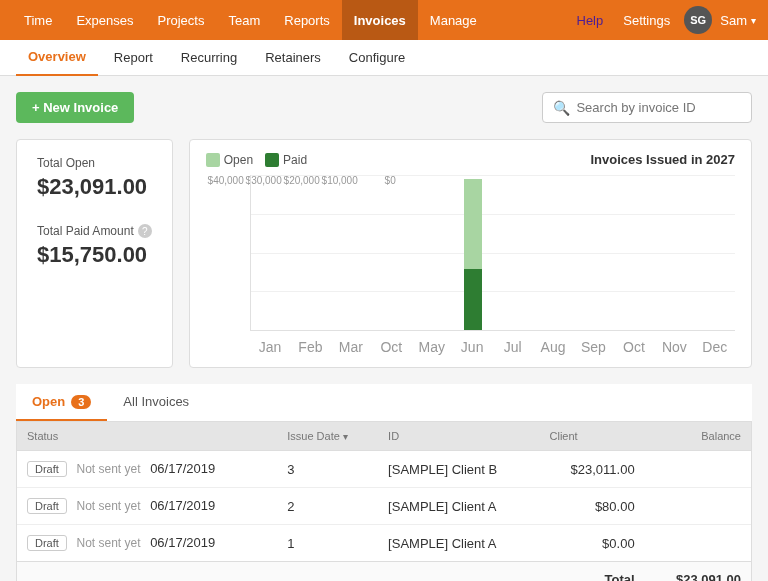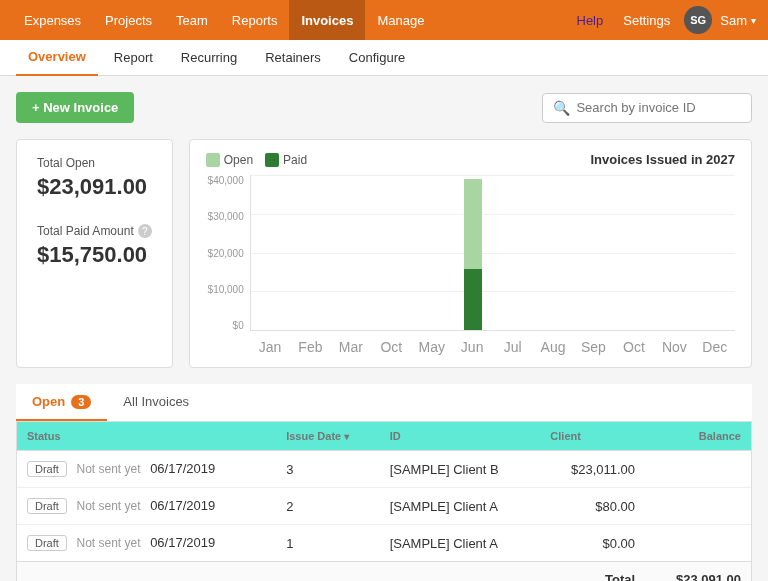--- a/index.html
+++ b/index.html
@@ -19,21 +19,21 @@
 
     
     .sub-nav { background: #fff; display: flex; align-items: center; height: 36px; padding: 15px 16px; border-bottom: 1px solid #ddd; gap: 4px; }
     .sub-nav-item { padding: 0 12px; height: 36px; display: flex; align-items: center; cursor: pointer; font-size: 13px; color: #333; }
     .sub-nav-item.active { color: #e8701a; border-bottom: 2px solid #e8701a; font-weight: 600; }
 
     
     .main { padding: 16px; background: #f5f5f5; min-height: calc(581px - 76px); }
 
     
-    .top-bar { display: flex; align-items: center; justify-content: space-between; margin-bottom: 16px; }
+    .top-bar { display: flex; justify-content: space-between; margin-bottom: 16px; }
     .new-invoice-btn { background: #5cb85c; color: #fff; border: none; border-radius: 4px; padding: 8px 16px; font-size: 13px; cursor: pointer; font-weight: 600; display: flex; align-items: center; gap: 6px; }
     .search-box { display: flex; align-items: center; border: 1px solid #ccc; border-radius: 4px; padding: 6px 10px; background: #fff; width: 210px; gap: 6px; }
     .search-box input { border: none; outline: none; font-size: 13px; color: #999; width: 100%; background: transparent; }
     .search-icon-svg { color: #999; font-size: 14px; }
 
     
     .summary-chart-row { display: flex; gap: 16px; margin-bottom: 16px; border-radius: 8px; }
 
     
     .summary-box { background: #fff; border: 1px solid #ddd; border-radius: 4px; padding: 16px 20px; min-width: 155px; display: flex; flex-direction: column; gap: 24px; }
@@ -46,21 +46,21 @@
     .chart-header { display: flex; align-items: center; justify-content: space-between; margin-bottom: 8px; }
     .chart-legend { display: flex; align-items: center; gap: 12px; font-size: 12px; color: #555; }
     .legend-item { display: flex; align-items: center; gap: 4px; }
     .legend-dot { width: 14px; height: 14px; border-radius: 2px; }
     .legend-open { background: #a8d5a2; }
     .legend-paid { background: #2e7d32; }
     .chart-title { font-size: 13px; font-weight: 700; color: #333; }
 
     
     .bar-chart-area { position: relative; height: 180px; margin-top: 4px; }
-    .y-axis { position: absolute; left: 0; top: 0; bottom: 24px; display: flex; flex-direction: column; justify-content: space-between; }
+    .y-axis { position: absolute; left: 0; top: 0; bottom: 24px; display: flex; flex-direction: row; justify-content: space-between; }
     .y-label { font-size: 10px; color: #999; text-align: right; width: 38px; }
     .bars-container { position: absolute; left: 44px; right: 0; top: 0; bottom: 24px; display: flex; align-items: flex-end; gap: 0; border-left: 1px solid #e0e0e0; border-bottom: 1px solid #e0e0e0; }
     .bar-group { flex: 1; display: flex; justify-content: center; align-items: flex-end; position: relative; }
     .bar-stack { display: flex; flex-direction: column; align-items: center; width: 18px; }
     .bar-open { background: #a8d5a2; width: 18px; }
     .bar-paid { background: #2e7d32; width: 18px; }
     .x-labels { position: absolute; left: 44px; right: 0; bottom: 0; display: flex; }
     .x-label { flex: 1; text-align: center; font-size: 14px; color: #999; }
     
     .grid-lines { position: absolute; left: 44px; right: 0; top: 0; bottom: 24px; display: flex; flex-direction: column; justify-content: space-between; pointer-events: none; }
@@ -69,34 +69,35 @@
     
     .tabs { display: flex; align-items: center; border-bottom: 1px solid #ddd; background: #fff; margin-bottom: 0; }
     .tab { padding: 10px 16px; cursor: pointer; font-size: 13px; color: #555; border-bottom: 2px solid transparent; display: flex; align-items: center; gap: 6px; }
     .tab.active { color: #e8701a; border-bottom: 2px solid #e8701a; font-weight: 600; }
     .tab-badge { background: #aaa; color: #fff; border-radius: 10px; padding: 1px 7px; font-size: 11px; }
     .tab.active .tab-badge { background: #e8701a; }
 
     
     .table-container { background: #fff; border: 1px solid #ddd; border-top: none; }
     table { width: 100%; border-collapse: collapse; }
-    thead th { font-size: 11px; color: #777; padding: 8px 10px; border-bottom: 1px solid #ddd; text-align: left; font-weight: 700; background: #5eead4; }
+    thead th { font-size: 11px; color: #777; padding: 8px 10px; border-bottom: 1px solid #ddd; text-align: left; font-weight: 400; background: #e5e5e5; }
     thead th.right { text-align: right; }
     tbody tr { border-bottom: 1px solid #eee; }
     tbody td { padding: 10px 10px; font-size: 13px; color: #333; }
     tbody td.right { text-align: right; }
     .status-badge { border: 1px solid #ccc; border-radius: 3px; padding: 1px 7px; font-size: 11px; color: #555; display: inline-block; }
     .sort-icon { font-size: 10px; color: #777; }
     .tfoot-row td { padding: 10px; font-weight: 700; font-size: 13px; text-align: right; border-top: 1px solid #ddd; background: #fafafa; }
   </style>
 </head>
 <body>
 
 <nav class="top-nav">
   <div class="top-nav-items" id="topNavItems">
+      <span class="nav-item">Time</span>
       <span class="nav-item">Expenses</span>
       <span class="nav-item">Projects</span>
       <span class="nav-item">Team</span>
       <span class="nav-item">Reports</span>
       <span class="nav-item active">Invoices</span>
       <span class="nav-item">Manage</span>
     </div>
   <div class="nav-right">
     <span class="nav-help">Help</span>
     <span class="nav-settings">Settings</span>

